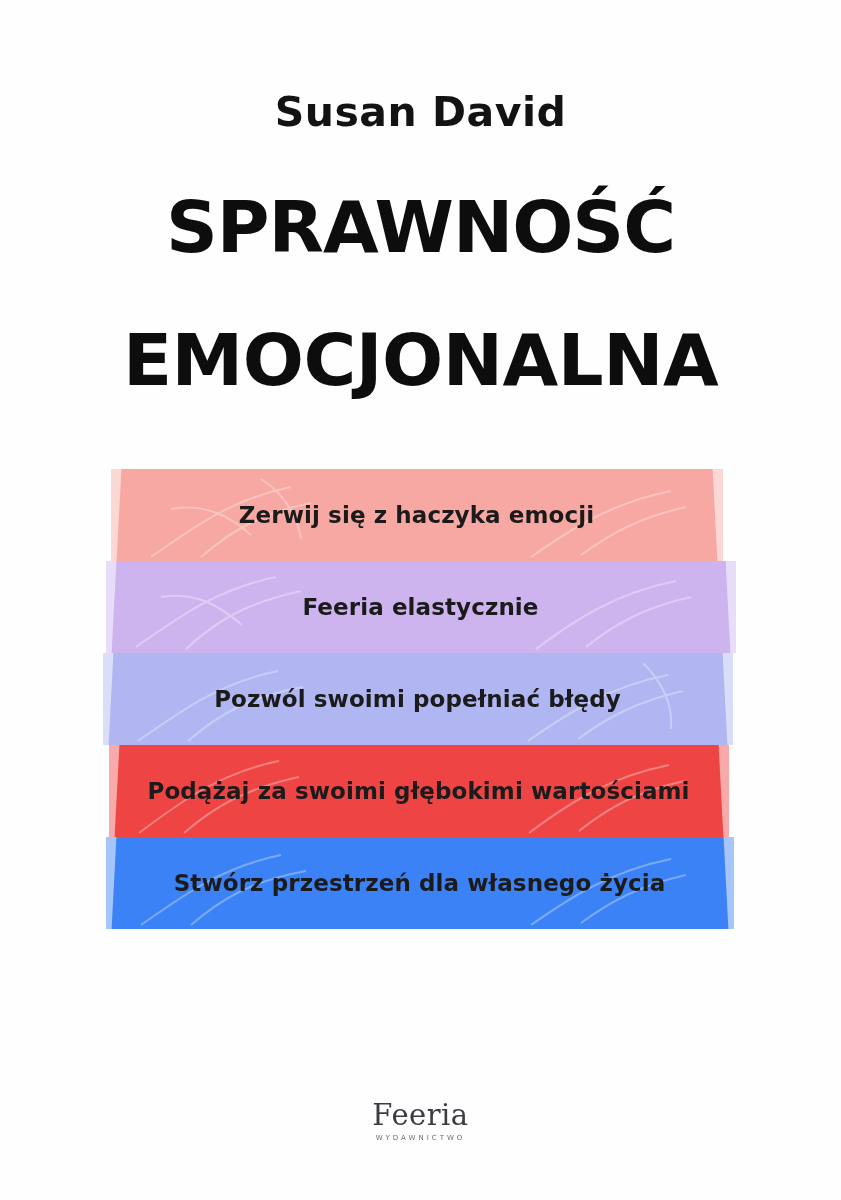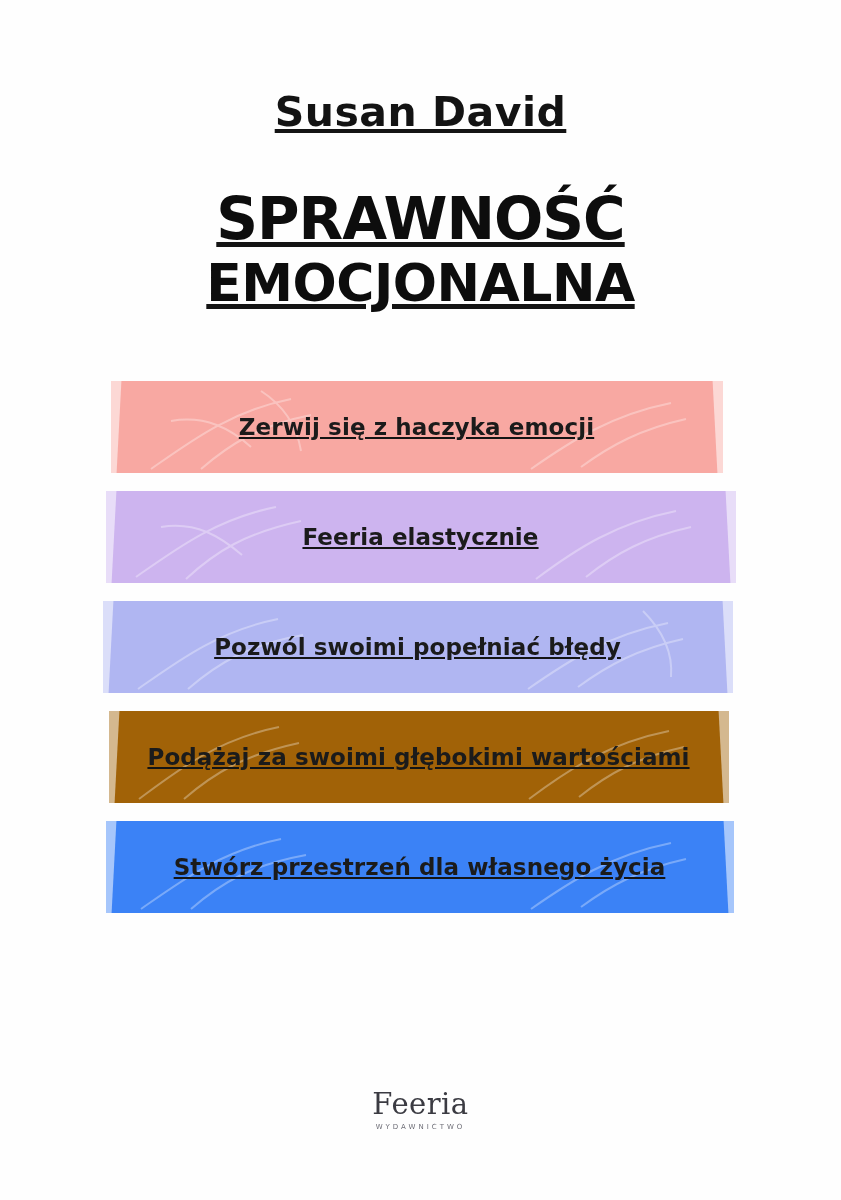--- a/index.html
+++ b/index.html
@@ -16,21 +16,20 @@
     color: #141414;
   }
 
   .cover {
     position: absolute;
     inset: 0;
     background: #fefefe;
     display: flex;
     flex-direction: column;
     align-items: center;
-    text-decoration: underline;
   }
 
   .author {
     margin-top: 92px;
     font-family: "DejaVu Sans", sans-serif;
     font-size: 41px;
     font-weight: 700;
     letter-spacing: 0.5px;
     color: #131313;
     text-align: center;
@@ -38,38 +37,38 @@
   }
 
   .title-block {
     margin-top: 52px;
     width: 100%;
     text-align: center;
   }
   .title-line {
     font-family: "DejaVu Sans", sans-serif;
     font-weight: 700;
-    font-size: 58px;
+    font-size: 72px;
     line-height: 1.18;
     letter-spacing: -1px;
     color: #0d0d0d;
     white-space: nowrap;
   }
   .title-line.second {
-    font-size: 52px;
+    font-size: 72px;
     letter-spacing: -0.5px;
+    margin-top: 48px;
   }
 
   .bars {
     margin-top: 66px;
     width: 100%;
     display: flex;
     flex-direction: column;
     align-items: center;
-    gap: 18px;
   }
 
   .bar {
     position: relative;
     height: 92px;
     display: flex;
     align-items: center;
     justify-content: center;
     overflow: hidden;
   }
@@ -86,41 +85,41 @@
     font-weight: 700;
     letter-spacing: 0.1px;
     color: #1b1b1b;
     text-align: center;
     white-space: nowrap;
   }
 
   .bar-1 { width: 612px; background: #f8a8a2; margin-right: 8px; }
   .bar-2 { width: 630px; background: #cdb4ef; margin-right: 0px; }
   .bar-3 { width: 630px; background: #b0b6f2; margin-right: 6px; }
-  .bar-4 { width: 620px; background: #a16207; margin-right: 4px; }
+  .bar-4 { width: 620px; background: #ef4444; margin-right: 4px; }
   .bar-5 { width: 628px; background: #3b82f6; margin-right: 2px; }
 
   
   .bar::before, .bar::after {
     content: "";
     position: absolute;
     top: -4px;
     bottom: -4px;
     width: 16px;
     background: #ffffff;
     opacity: 0.55;
   }
   .bar::before { left: -8px; transform: skewX(-3deg); }
   .bar::after  { right: -8px; transform: skewX(3deg); }
 
   .publisher {
     position: absolute;
     left: 0;
     right: 0;
-    bottom: 69px;
+    bottom: 58px;
     text-align: center;
   }
   .publisher-name {
     font-family: "DejaVu Serif", serif;
     font-size: 29px;
     font-weight: 400;
     color: #3b3b42;
     letter-spacing: 0.5px;
   }
   .publisher-sub {

